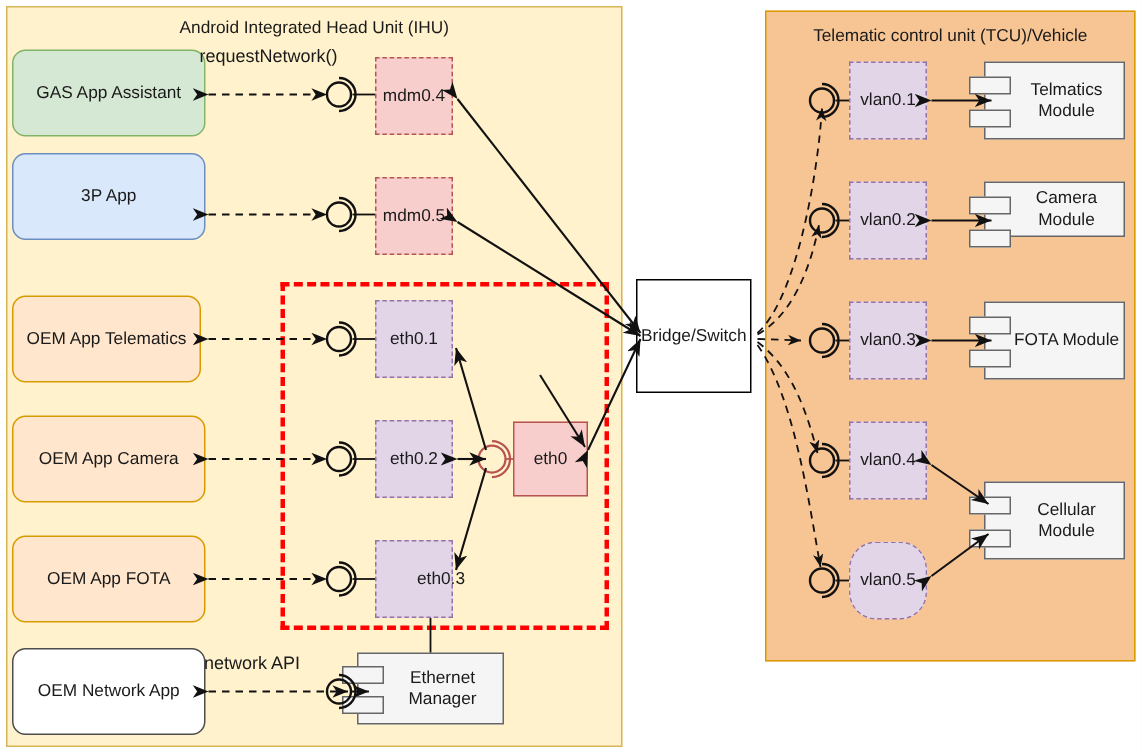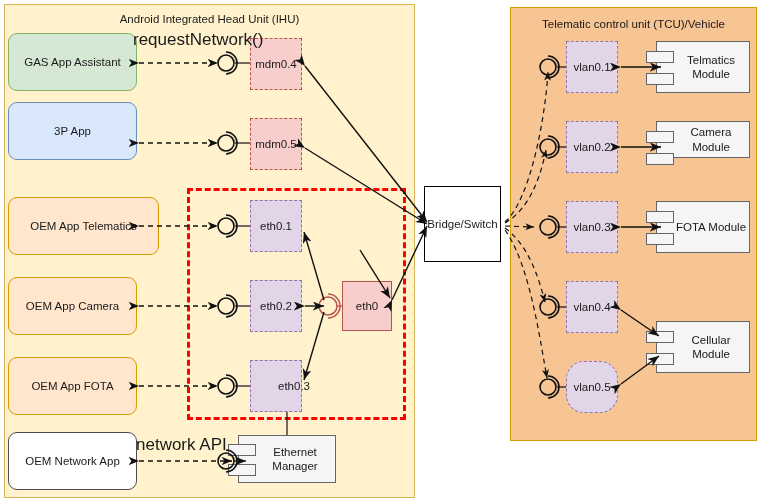--- a/index.html
+++ b/index.html
@@ -25,21 +25,21 @@
   .bridge-box{background:#ffffff;border:1.4px solid #000000;}
   .module{background:#f5f5f5;border:1.2px solid #666666;}
   .module .mod-label{padding-left:16px;}
 
   .mod-tab{position:absolute;left:-11px;width:28px;height:12px;
            background:#f5f5f5;border:1.2px solid #666666;box-sizing:border-box;}
 
   .red-zone{position:absolute;box-sizing:border-box;border:3px dashed #ff0000;
             background:transparent;}
 
-  .edge-label{position:absolute;font-size:17px;color:#1a1a1a;white-space:nowrap;}
+  .edge-label{position:absolute;font-size:12px;color:#1a1a1a;white-space:nowrap;}
 </style>
 </head>
 <body>
 
 <div id="stage">
 
   <div class="panel" style="left:4px;top:4px;width:411px;height:494px;background:#fff2cc;">
     <div class="panel-title" style="top:8px;">Android Integrated Head Unit (IHU)</div>
   </div>
 
@@ -50,21 +50,21 @@
   <div class="red-zone" style="left:187px;top:188px;width:219px;height:232px;"></div>
 
   <div class="node rounded app-green" style="left:8px;top:33px;width:129px;height:58px;">
     <span>GAS App Assistant</span>
   </div>
 
   <div class="node rounded app-blue" style="left:8px;top:102px;width:129px;height:58px;">
     <span>3P App</span>
   </div>
 
-  <div class="node rounded app-peach" style="left:8px;top:197px;width:151px;height:58px;">
+  <div class="node rounded app-peach" style="left:8px;top:197px;width:126px;height:58px;">
     <span>OEM App Telematics</span>
   </div>
 
   <div class="node rounded app-peach" style="left:8px;top:277px;width:129px;height:58px;">
     <span>OEM App Camera</span>
   </div>
 
   <div class="node rounded app-peach" style="left:8px;top:357px;width:129px;height:58px;">
     <span>OEM App FOTA</span>
   </div>

